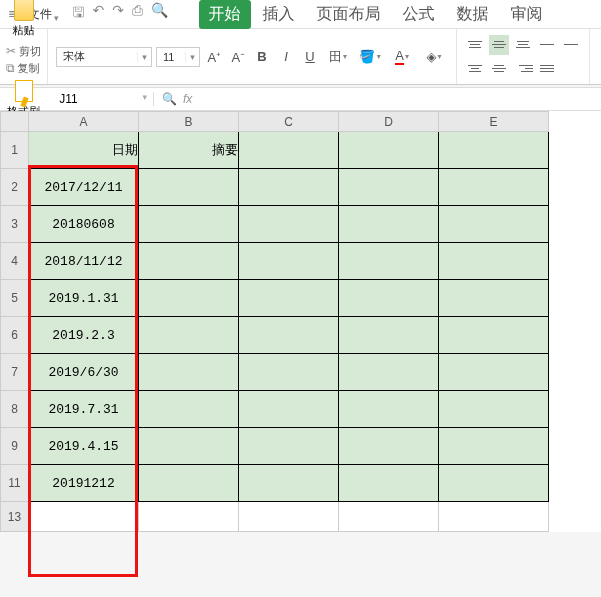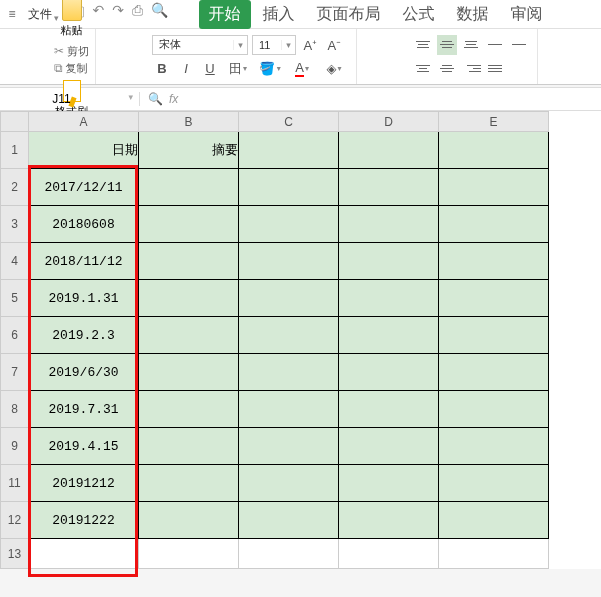--- a/index.html
+++ b/index.html
@@ -6,49 +6,49 @@
 body { font-family: "Microsoft YaHei", sans-serif; font-size: 12px; background: #f5f5f5; width: 601px; height: 597px; overflow: hidden; }
 .ribbon { background: #fff; border-bottom: 1px solid #ccc; }
 .tabs { display: flex; align-items: center; height: 28px; padding: 0 4px; gap: 2px; }
 .menu-icon { width: 16px; text-align: center; color: #666; }
 .file-btn { display: flex; align-items: flex-end; gap: 2px; padding: 2px 6px; color: #333; }
 .qat { display: flex; gap: 8px; padding: 0 6px; color: #888; }
 .qat span { font-size: 14px; }
 .tab { padding: 4px 10px; color: #555; font-size: 16px; }
 .tab.active { background: #2e9b4f; color: #fff; border-radius: 3px; }
 .toolbar { display: flex; align-items: stretch; height: 56px; border-top: 1px solid #e0e0e0; }
-.group { display: flex; flex-direction: column; padding: 2px 6px; border-right: 1px solid #e5e5e5; justify-content: center; margin-left: 48px; }
+.group { display: flex; flex-direction: column; padding: 2px 6px; border-right: 1px solid #e5e5e5; justify-content: center; }
 .paste-grp { display: flex; align-items: center; gap: 4px; }
 .paste-main { display: flex; flex-direction: column; align-items: center; gap: 2px; padding: 2px 4px; }
 .paste-icon { width: 20px; height: 24px; background: linear-gradient(#ffe9a8,#ffd154); border: 1px solid #d9b23c; border-radius: 2px; position: relative; }
 .paste-icon::before { content: ""; position: absolute; top: -3px; left: 4px; width: 10px; height: 5px; background: #c9c9c9; border-radius: 1px; }
 .paste-side { display: flex; flex-direction: column; gap: 2px; font-size: 11px; color: #555; }
 .paste-side div { display: flex; align-items: center; gap: 3px; }
 .paste-side .ic { font-size: 12px; color: #888; }
 .fmt-main { display: flex; flex-direction: column; align-items: center; gap: 2px; }
 .fmt-icon { width: 18px; height: 22px; border: 1px solid #f2b200; background: #fff; position: relative; }
 .fmt-icon::after { content: ""; position: absolute; bottom: -6px; left: 6px; width: 5px; height: 10px; background: #f2b200; transform: rotate(20deg); }
-.font-grp { flex-direction: column; gap: 4px; padding: 4px 8px; }
+.font-grp { flex-direction: row; gap: 4px; padding: 4px 8px; }
 .font-row { display: flex; gap: 4px; align-items: center; }
 .combo { display: flex; align-items: center; border: 1px solid #ccc; background: #fff; height: 20px; }
 .combo .val { padding: 0 6px; font-size: 11px; color: #333; min-width: 80px; }
 .combo.sm .val { min-width: 28px; }
 .combo .dd { width: 14px; text-align: center; color: #888; border-left: 1px solid #eee; font-size: 9px; }
 .fbtn { width: 20px; height: 20px; display: flex; align-items: center; justify-content: center; color: #555; font-size: 13px; border: 1px solid transparent; }
 .fbtn.dd { width: 28px; gap: 1px; }
 .fbtn .car { font-size: 8px; color: #888; }
 .align-grp { padding: 4px 8px; gap: 4px; }
 .align-row { display: flex; gap: 4px; }
 .abox { width: 20px; height: 20px; display: flex; flex-direction: column; align-items: center; justify-content: center; gap: 2px; }
 .aline { height: 1px; background: #666; }
 .merge-grp { flex-direction: column; align-items: center; gap: 2px; padding: 2px 6px; }
 .merge-ic { width: 22px; height: 16px; border: 1px solid #888; position: relative; }
 .merge-ic::before { content: ""; position: absolute; left: 50%; top: 0; bottom: 0; width: 1px; background: #888; }
 .namebox-row { display: flex; align-items: center; height: 24px; background: #fff; border-top: 1px solid #ddd; border-bottom: 1px solid #ddd; margin-top: 2px; }
-.namebox { width: 140px; border-right: 1px solid #ddd; padding: 0 24px 0 8px; font-size: 12px; text-align: center; position: relative; }
+.namebox { width: 154px; border-right: 1px solid #ddd; padding: 0 24px 0 8px; font-size: 12px; text-align: center; position: relative; }
 .namebox::after { content: "▾"; position: absolute; right: 6px; color: #aaa; font-size: 9px; }
 .fxbox { display: flex; align-items: center; gap: 6px; padding: 0 8px; color: #999; }
 .fxbox .fx { font-style: italic; }
 .grid { position: relative; background: #fff; }
 table { border-collapse: collapse; }
 th.corner { width: 28px; height: 20px; background: #e8e8e8; border: 1px solid #ccc; }
 th.colh { background: #e8e8e8; border: 1px solid #ccc; font-weight: normal; color: #555; height: 20px; text-align: center; }
 th.rowh { width: 28px; background: #e8e8e8; border: 1px solid #ccc; font-weight: normal; color: #555; text-align: center; }
 td { border: 1px solid #ccc; height: 37px; background: #d6ead6; }
 td.hdr { text-align: right; font-size: 13px; }
@@ -291,28 +291,20 @@
           <td class="innerb colE"></td>
         </tr>
         <tr>
           <th class="rowh">11</th>
           <td class="dat innerb colA">20191212</td>
           <td class="innerb colB"></td>
           <td class="innerb colC"></td>
           <td class="innerb colD"></td>
           <td class="innerb colE"></td>
         </tr>
-        <tr>
-          <th class="rowh">12</th>
-          <td class="dat innerb colA">20191222</td>
-          <td class="innerb colB"></td>
-          <td class="innerb colC"></td>
-          <td class="innerb colD"></td>
-          <td class="innerb colE"></td>
-        </tr>
         <tr class="r13">
           <th class="rowh">13</th>
           <td class="colA"></td>
           <td class="colB"></td>
           <td class="colC"></td>
           <td class="colD"></td>
           <td class="colE"></td>
         </tr>
       </tbody>
   </table>

